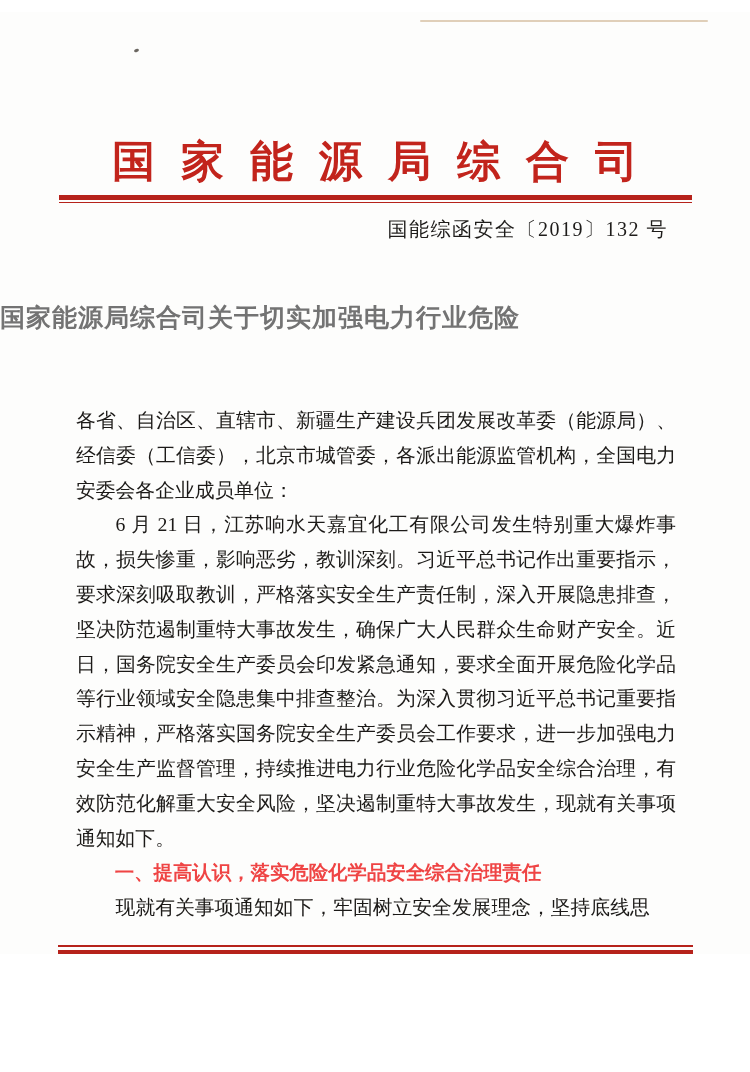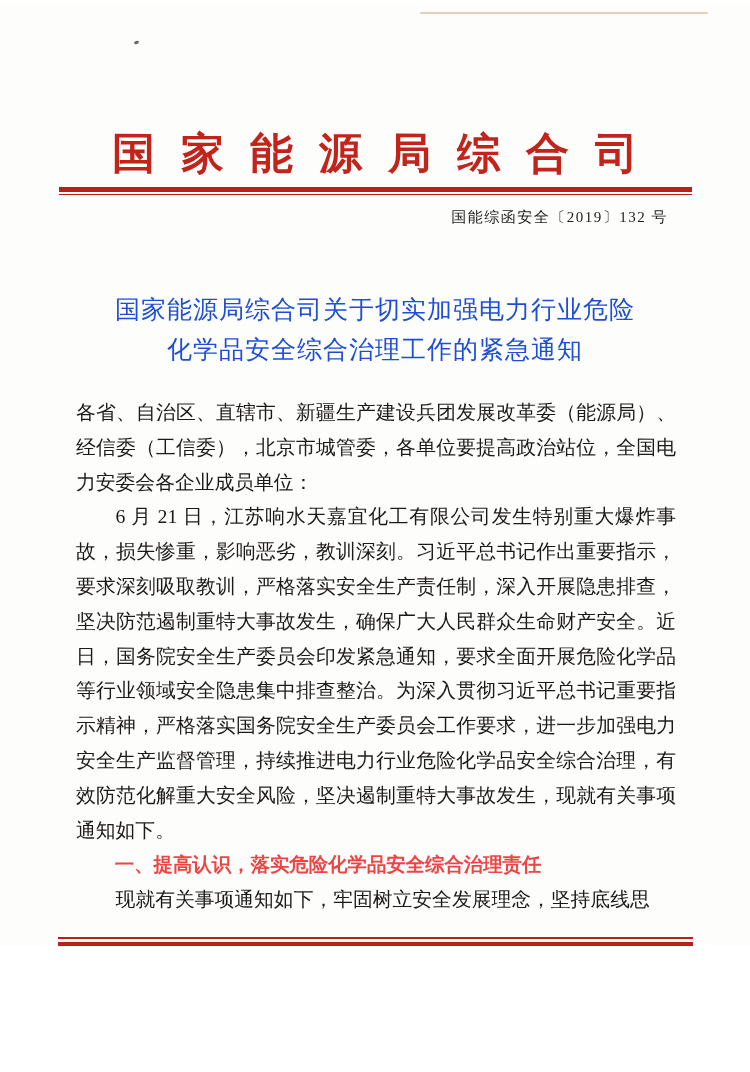--- a/index.html
+++ b/index.html
@@ -1,17 +1,17 @@
 <!DOCTYPE html>
 <html style="--letterhead_red: #c2241c; --rule_red: #b6221b; --wm_csp: #ee6a5e; --wm_plaza: #a7c4e7;"><head>
 <meta charset="utf-8">
 <style>
   html,body{margin:0;padding:0;background:#ffffff;}
   .page{
-    position:relative;width:750px;height:942px;margin:4px auto;
+    position:relative;width:750px;height:942px;margin:12px auto;
     background:#fdfdfc;overflow:hidden;
     font-family:"Liberation Serif","DejaVu Serif",serif;
   }
   
   .artifact-topline{position:absolute;top:8px;left:420px;width:288px;height:2px;
     background:#c3a176;opacity:.5;border-radius:1px;}
   .speck{position:absolute;top:37px;left:134px;width:5px;height:3px;
     background:#3a342e;border-radius:50%;transform:rotate(-20deg);opacity:.75;}
   .bottom-edge{position:absolute;top:1063px;left:0;width:750px;height:2px;background:#e6e4e0;}
 
@@ -24,25 +24,25 @@
   .rule-top{top:183px;}
   .rule-bottom{top:933px;left:58px;width:635px;}
   .rule .thick{height:4.5px;background:var(--rule_red,#b6221b);}
   .rule .gap{height:2px;}
   .rule-bottom .gap{height:2.5px;}
   .rule .thin{height:1.5px;background:var(--rule_red,#b6221b);}
   .rule-bottom .thin{height:2px;}
 
   .doc-number{
     position:absolute;top:204px;right:82px;
-    font-size:15px;color:#1e1c1a;letter-spacing:1.5px;white-space:nowrap;
+    font-size:20px;color:#1e1c1a;letter-spacing:1.5px;white-space:nowrap;
   }
   .title{
-    position:absolute;top:286px;left:0;right:0;text-align:center;
-    font-size:25px;line-height:40px;font-weight:normal;color:#1d4ed8;letter-spacing:1px;
+    position:absolute;top:286px;left:0;right:0;
+    font-size:25px;line-height:40px;font-weight:bold;color:#737373;letter-spacing:1px;
   }
   .body-text{
     position:absolute;top:391px;left:76px;width:600px;
     font-size:19.8px;line-height:34.8px;color:#1c1a18;text-align:justify;
   }
   .body-text p{margin:0;}
   .indent{text-indent:2em;}
   .section-heading{
     font-weight:bold;color:#ef4444;
     font-family:"Liberation Sans","DejaVu Sans",sans-serif;
@@ -77,25 +77,24 @@
   <div class="rule rule-top">
     <div class="thick"></div>
     <div class="gap"></div>
     <div class="thin"></div>
   </div>
 
   <div class="doc-number">国能综函安全〔2019〕132 号</div>
 
   <div class="title">
     <div>国家能源局综合司关于切实加强电力行业危险</div>
-    <div>化学品安全综合治理工作的紧急通知</div>
   </div>
 
   <div class="body-text">
-    <p>各省、自治区、直辖市、新疆生产建设兵团发展改革委（能源局）、经信委（工信委），北京市城管委，各单位要提高政治站位，全国电力安委会各企业成员单位：</p>
+    <p>各省、自治区、直辖市、新疆生产建设兵团发展改革委（能源局）、经信委（工信委），北京市城管委，各派出能源监管机构，全国电力安委会各企业成员单位：</p>
     <p class="indent">6 月 21 日，江苏响水天嘉宜化工有限公司发生特别重大爆炸事故，损失惨重，影响恶劣，教训深刻。习近平总书记作出重要指示，要求深刻吸取教训，严格落实安全生产责任制，深入开展隐患排查，坚决防范遏制重特大事故发生，确保广大人民群众生命财产安全。近日，国务院安全生产委员会印发紧急通知，要求全面开展危险化学品等行业领域安全隐患集中排查整治。为深入贯彻习近平总书记重要指示精神，严格落实国务院安全生产委员会工作要求，进一步加强电力安全生产监督管理，持续推进电力行业危险化学品安全综合治理，有效防范化解重大安全风险，坚决遏制重特大事故发生，现就有关事项通知如下。</p>
     <p class="indent section-heading">一、提高认识，落实危险化学品安全综合治理责任</p>
     <p class="indent">现就有关事项通知如下，牢固树立安全发展理念，坚持底线思</p>
   </div>
 
   <div class="rule rule-bottom">
     <div class="thin"></div>
     <div class="gap"></div>
     <div class="thick"></div>
   </div>

